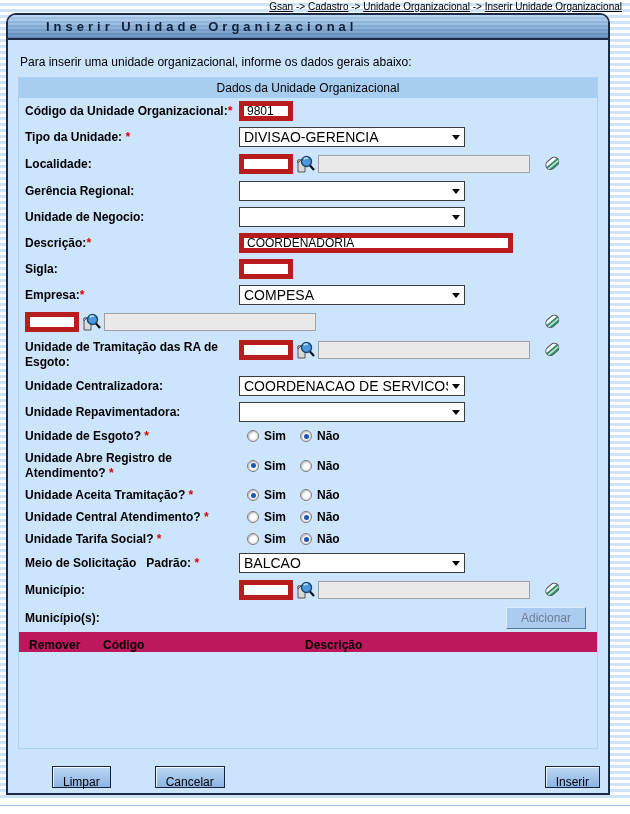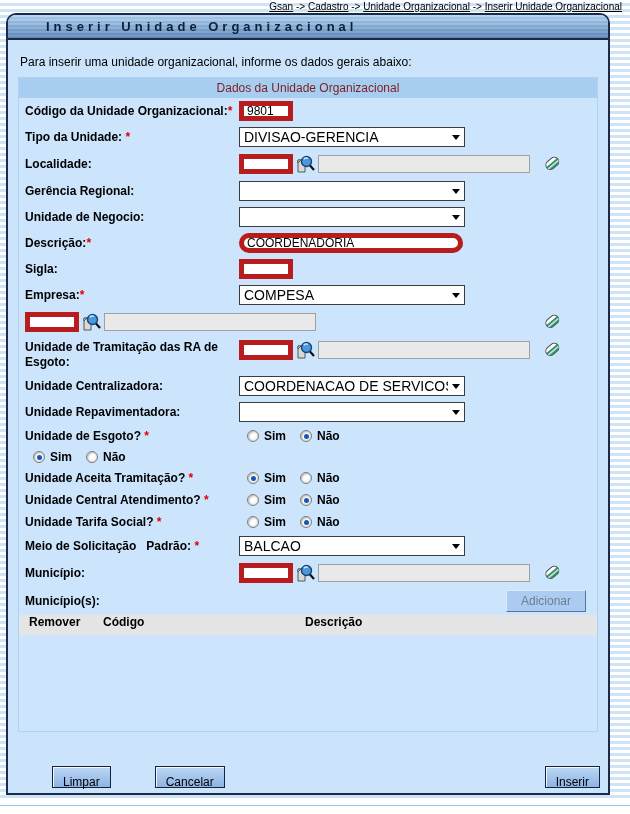--- a/index.html
+++ b/index.html
@@ -32,35 +32,35 @@
       linear-gradient(180deg, rgba(255,255,255,.38), rgba(15,35,80,.28)),
       repeating-linear-gradient(180deg,#8fc0ee 0 2px,#79a9dc 2px 4px);
     display:flex; align-items:center; padding-left:38px;
     font-weight:bold; font-size:13px; letter-spacing:4px; color:#0e2038;
   }
   .intro { margin:15px 12px 8px 12px; font-size:12px; color:#000; }
 
   .innerbox { margin:0 10px; border:1px solid #aed3f2; background:#cde5fc; }
   .band {
     height:20px; background:#a7cef1; display:flex; align-items:center; justify-content:center;
-    font-size:12px; color:#7f1d1d;
+    font-size:12px; color:#000000;
   }
 
   .row { display:flex; align-items:center; padding:3px 6px; }
   .row.top { align-items:flex-start; }
   .lbl { width:214px; flex:none; font-size:12px; font-weight:bold; color:#000; white-space:pre-wrap; line-height:1.25; padding-top:1px; }
   .req { color:#e00000; font-weight:bold; }
   .ctl { display:flex; align-items:center; flex:1; min-width:0; }
 
   .inp {
     height:20px; border:5px solid #b91c1c; background:#fff;
     font:12px "Liberation Sans", sans-serif; padding:0 3px;
   }
   .code { width:54px; }
-  .wide { width:224px;border-radius:10px; }
+  .wide { width:274px; }
   .ro {
     width:212px; height:18px; background:#e9e9e9; border:1px solid #a0a0a0; margin-left:2px;
   }
 
   .select {
     width:226px; height:20px; background:#fff; border:1px solid #3c3c3c;
     display:flex; align-items:center; padding:0 4px; font-size:14px; cursor:default;
   }
   .selval { flex:1; white-space:nowrap; overflow:hidden; }
   .arrow {
@@ -83,21 +83,21 @@
   .radio.on .dot { background:#1a55b0; }
   .rlabel { font-size:12px; font-weight:bold; margin-right:6px; }
 
   .addbtn {
     margin-left:auto; margin-right:5px; width:80px; height:22px;
     background:#abccf0; color:#6d7f92; font:12px "Liberation Sans", sans-serif;
     border:1px solid; border-color:#dcecfc #56779c #56779c #dcecfc; cursor:default;
   }
 
   .thead {
-    display:flex; align-items:flex-start; height:20px; background:#e5e5e5;
+    display:flex; align-items:flex-end; height:20px; background:#be185d;
     font-size:12px; font-weight:bold; color:#000;
   }
   .th1 { width:84px; padding-left:10px; }
   .th2 { width:202px; }
   .th3 { flex:1; }
   .tbody { height:96px; }
 
   .footer { position:absolute; left:8px; right:8px; bottom:5px; display:flex; align-items:center; }
   .btn {
     height:22px; padding:8px 10px; margin-right:8px;
@@ -299,20 +299,21 @@
           </span>
           <span class="rlabel">Sim</span>
         <span class="radio on">
             <span class="dot"></span>
           </span>
           <span class="rlabel">Não</span>
       </div>
     </div>
 
     <div class="row">
+      <div class="lbl"><span>Unidade Abre Registro de Atendimento? </span><span class="req">*</span></div>
       <div class="ctl">
         <span class="radio on">
             <span class="dot"></span>
           </span>
           <span class="rlabel">Sim</span>
         <span class="radio">
             <span class="dot"></span>
           </span>
           <span class="rlabel">Não</span>
       </div>

